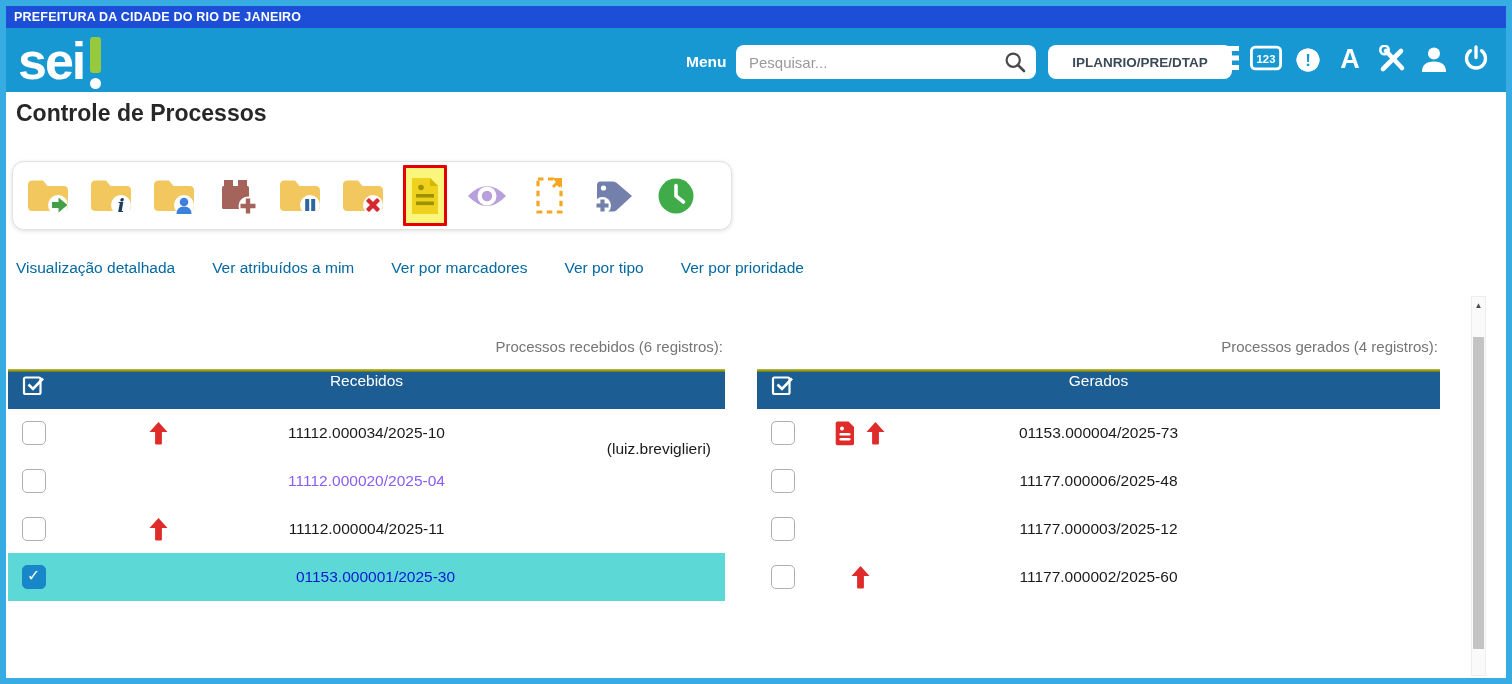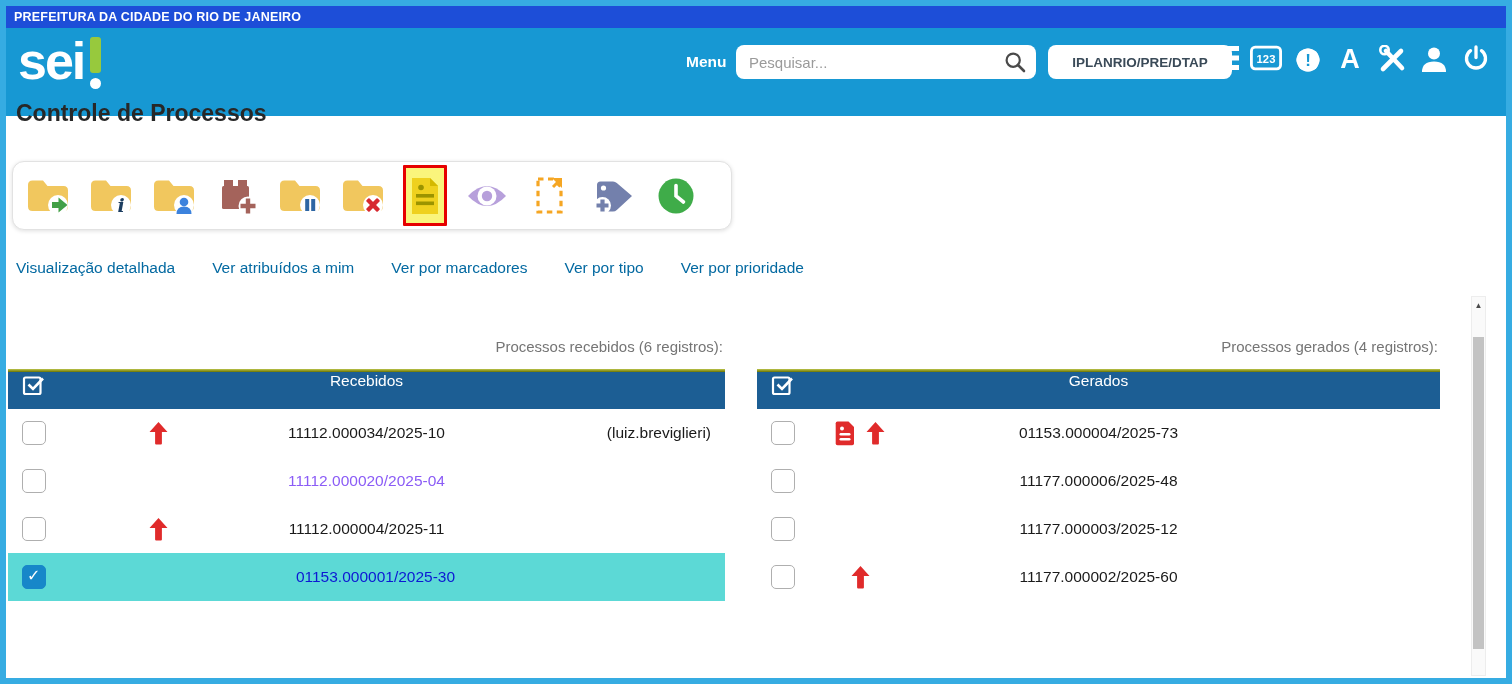--- a/index.html
+++ b/index.html
@@ -6,21 +6,21 @@
   html,body { width:1512px; height:684px; overflow:hidden; }
   body { font-family:"Liberation Sans", sans-serif; background:#fff; position:relative; }
 
   .frame { position:absolute; inset:0; border:6px solid #36ACE2; z-index:60; pointer-events:none; }
 
   
   .topbar { position:absolute; left:6px; right:6px; top:6px; height:22px; background:#1d4ed8;
             color:#fff; font-size:12.5px; font-weight:bold; line-height:22px; padding-left:8px; letter-spacing:.2px; }
 
   
-  .header { position:absolute; left:6px; right:6px; top:28px; height:88px; background:#1798D3; }
+  .header { position:absolute; left:6px; right:6px; top:28px; height:64px; background:#1798D3; }
 
   .sei-logo { position:absolute; left:12px; top:5px; display:flex; align-items:flex-start; cursor:pointer; }
   .logo-text { font-size:52px; font-weight:bold; color:#fff; line-height:56px; letter-spacing:-2px; position:relative; }
   .logo-mark { position:relative; width:11px; height:56px; margin-left:6px; }
   .logo-mark .bar { position:absolute; top:4px; left:0; width:11px; height:36px; background:#97C93D; border-radius:3px; }
   .logo-mark .dot { position:absolute; top:45px; left:0; width:11px; height:11px; background:#fff; border-radius:50%; }
 
   .menu-label { position:absolute; left:680px; top:0; height:68px; line-height:68px; color:#fff;
                 font-weight:bold; font-size:15.5px; cursor:pointer; }
 
@@ -78,21 +78,21 @@
   .cb.checked::after { content:"\2713"; font-family:"DejaVu Sans", sans-serif; color:#fff; font-size:16px;
         font-weight:bold; position:absolute; left:4px; top:0px; }
   .icons { position:absolute; top:0; height:48px; display:flex; align-items:center; justify-content:center; gap:9px; }
   .ptable-left  .icons { left:95px; width:110px; }
   .ptable-right .icons { left:48px; width:110px; }
   .row-icon { display:flex; cursor:pointer; }
   .num { position:absolute; left:0; right:0; top:0; line-height:48px; text-align:center; font-size:15.5px;
          color:#1A1A1A; cursor:pointer; }
   .num.c-red  { color:#8b5cf6; }
   .num.c-blue { color:#0D18D3;padding-left:18px; }
-  .ann { position:absolute; right:14px; top:0; line-height:48px; font-size:15.5px; color:#1A1A1A; }
+  .ann { position:absolute; right:14px; top:16px; line-height:48px; font-size:15.5px; color:#1A1A1A; }
 </style>
 </head>
 <body>
 
 <div class="topbar">PREFEITURA DA CIDADE DO RIO DE JANEIRO</div>
 
 <div class="header">
   <div class="sei-logo">
     <div class="logo-text">sei</div>
     <div class="logo-mark">

